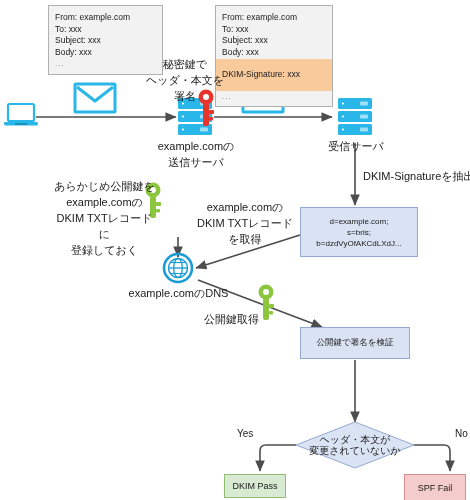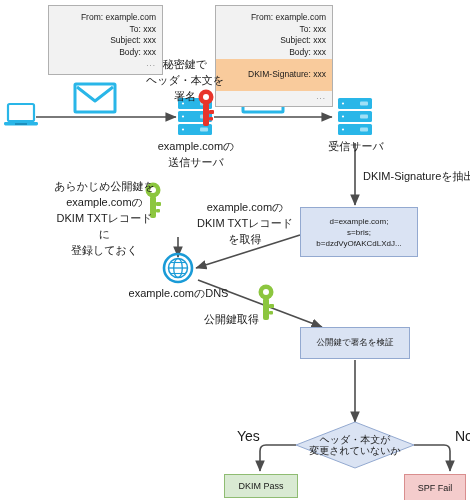--- a/index.html
+++ b/index.html
@@ -8,21 +8,21 @@
     font-family:"Liberation Sans","DejaVu Sans",sans-serif;
     color:#1a1a1a;overflow:hidden;position:relative;
   }
   #canvas{position:absolute;left:0;top:0;width:470px;height:500px;}
   svg.layer{position:absolute;left:0;top:0;width:470px;height:500px;pointer-events:none;}
   .node{position:absolute;box-sizing:border-box;}
 
   
   .mailbox{
     background:#f2f2f2;border:1px solid #b0b0b0;
-    text-align:right;font-size:8.5px;line-height:11.5px;
+    text-align:left;font-size:8.5px;line-height:11.5px;
     padding:6px 6px 4px;color:#1a1a1a;
   }
   .mailbox .ln{white-space:nowrap;}
   .mailbox .dots{letter-spacing:1px;color:#707070;font-size:8px;}
   .hl{background:#f9cb9c;display:block;margin:1px -6px 0;padding:10px 6px;}
 
   
   .caption{
     position:absolute;text-align:center;font-size:11px;
     line-height:16px;color:#1a1a1a;white-space:pre-line;
@@ -44,21 +44,21 @@
   .rbox.pass{background:#d9ead3;border:1px solid #8fbc72;}
   .rbox.fail{background:#f4cccc;border:1px solid #d98e8e;}
 
   
   .diamond-label{
     position:absolute;text-align:center;font-size:10px;
     line-height:11.5px;color:#1a1a1a;white-space:pre-line;
     display:flex;align-items:center;justify-content:center;
   }
   .branch{
-    position:absolute;font-size:14px;color:#1a1a1a;
+    position:absolute;font-size:10px;color:#1a1a1a;
   }
 </style>
 </head>
 <body>
 
 <div id="canvas">
 
   <svg class="layer" viewBox="0 0 470 500">
     <defs>
       <marker id="ah" markerWidth="8" markerHeight="8" refX="6.6" refY="3" orient="auto" markerUnits="strokeWidth">
@@ -214,17 +214,17 @@
     <div>b=dzdVyOfAKCdLXdJ...</div>
   </div>
 
   <div class="diamond-label" style="left:303px;top:427px;width:104px;height:36px;">ヘッダ・本文が
 変更されていないか</div>
 
   <div class="branch" style="left:237px;top:428px;">Yes</div>
 
   <div class="branch" style="left:438px;top:428px;margin-left:17px;">No</div>
 
-  <div class="node rbox pass" style="left:224px;top:474px;width:74px;height:24px;">DKIM Pass</div>
+  <div class="node rbox pass" style="left:224px;top:474px;width:62px;height:24px;">DKIM Pass</div>
 
   <div class="node rbox fail" style="left:404px;top:474px;width:62px;height:28px;">SPF Fail</div>
 
 </div>
 
 </body></html>

